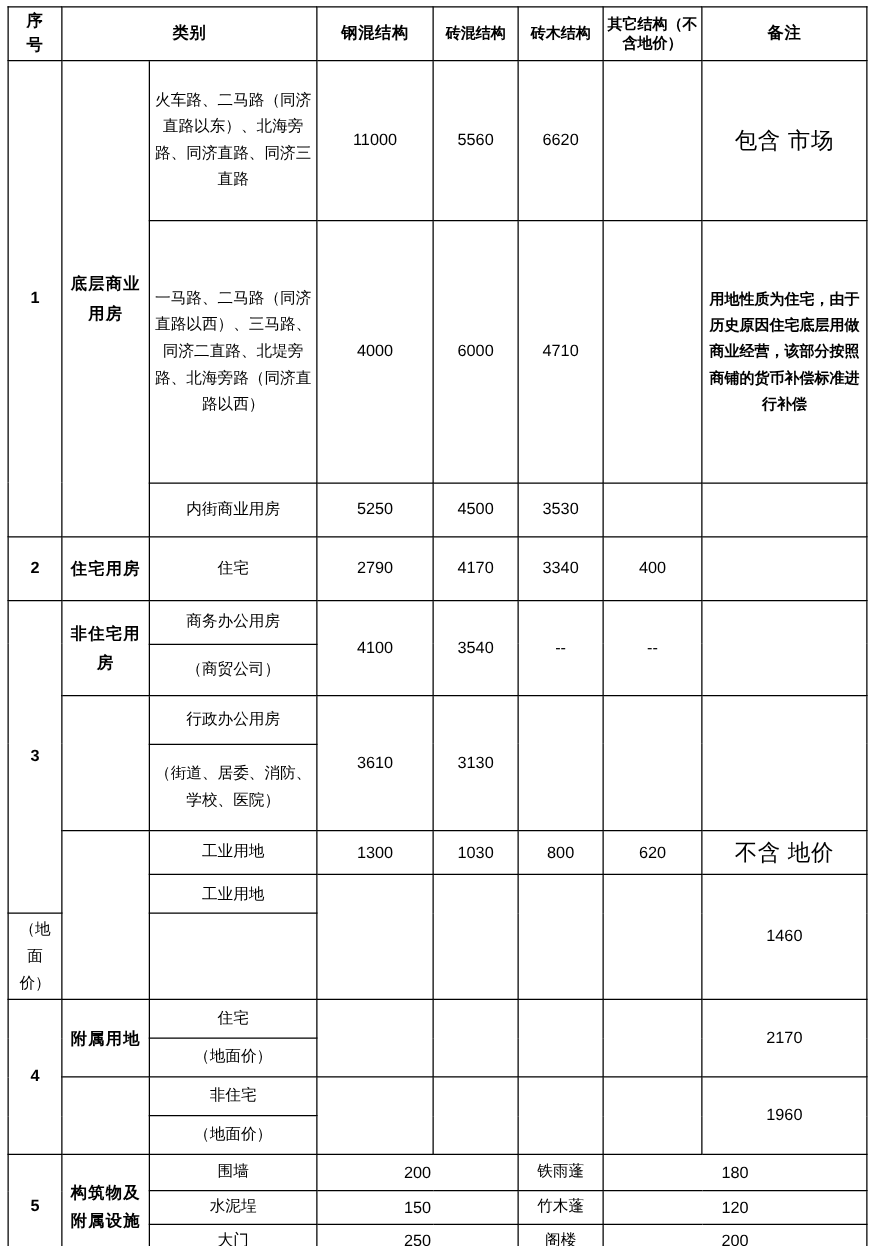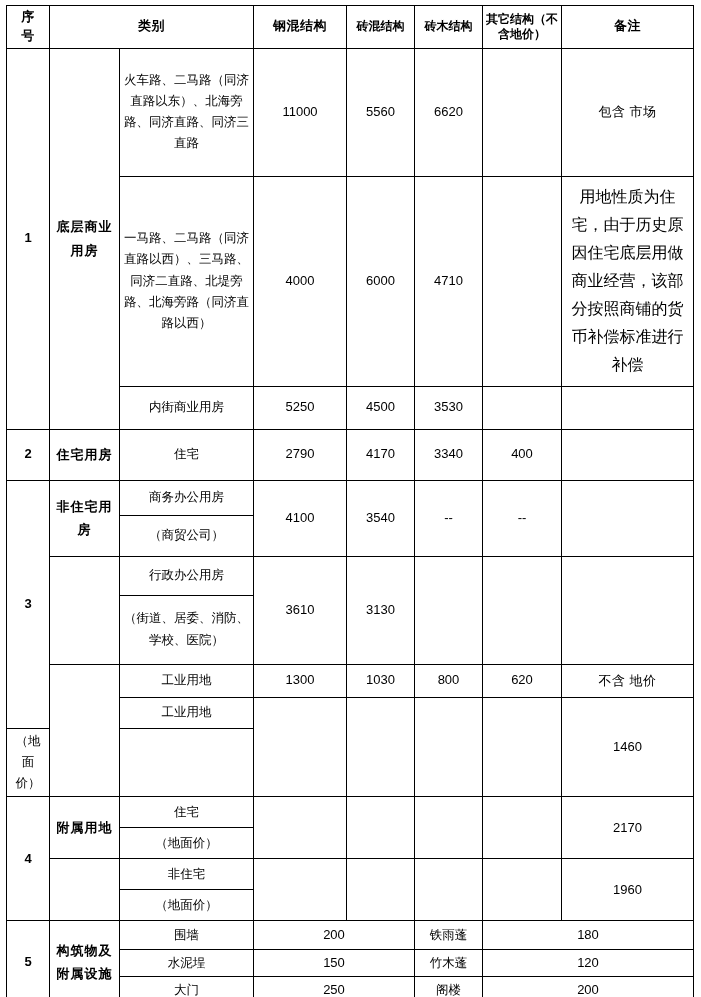--- a/index.html
+++ b/index.html
@@ -62,27 +62,28 @@
     font-size: 12.5px;
     line-height: 1.7;
     padding-left: 6px;
     padding-right: 6px;
     margin-left: 40px;
   }
   .num {
     font-size: 13px;
   }
   .note {
-    font-size: 16px;
+    font-size: 12px;
     line-height: 1.75;
     padding-left: 5px;
     padding-right: 5px;
+    font-weight: bold;
   }
   .note-wide {
-    font-size: 13px;
+    font-size: 18px;
     line-height: 1.7;
     letter-spacing: 0.5px;
   }
   .blank { }
 </style>
 </head>
 <body>
 
 <div id="sheet">
   <table class="compTable">

